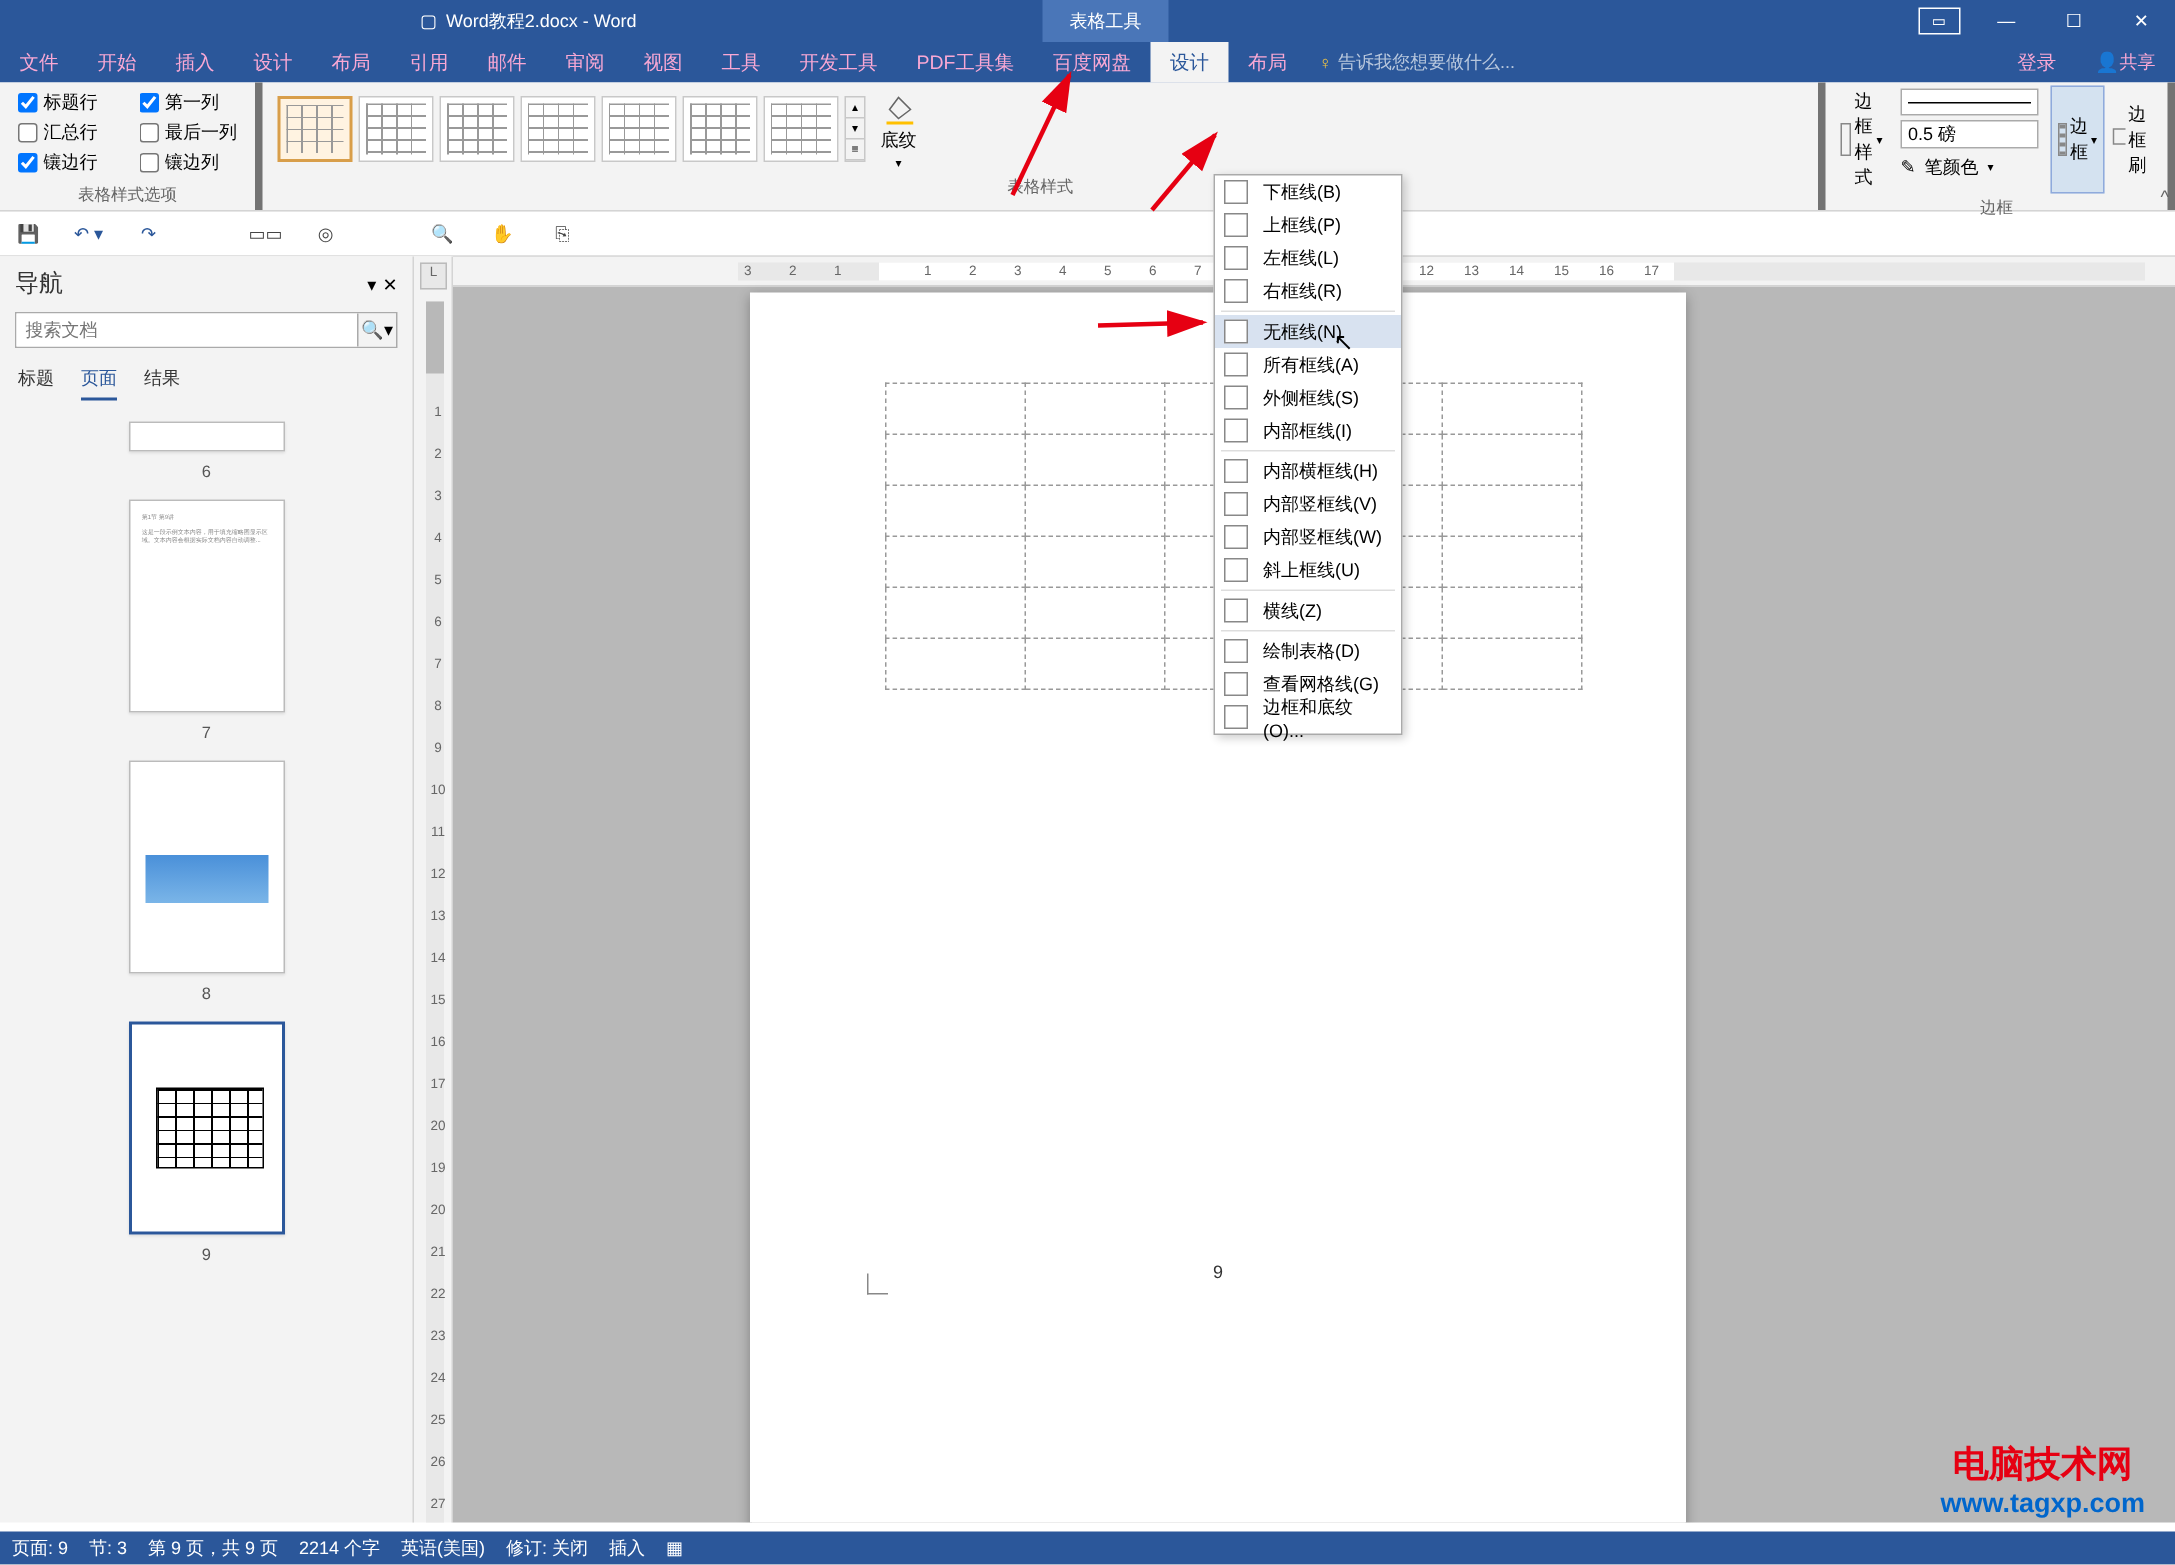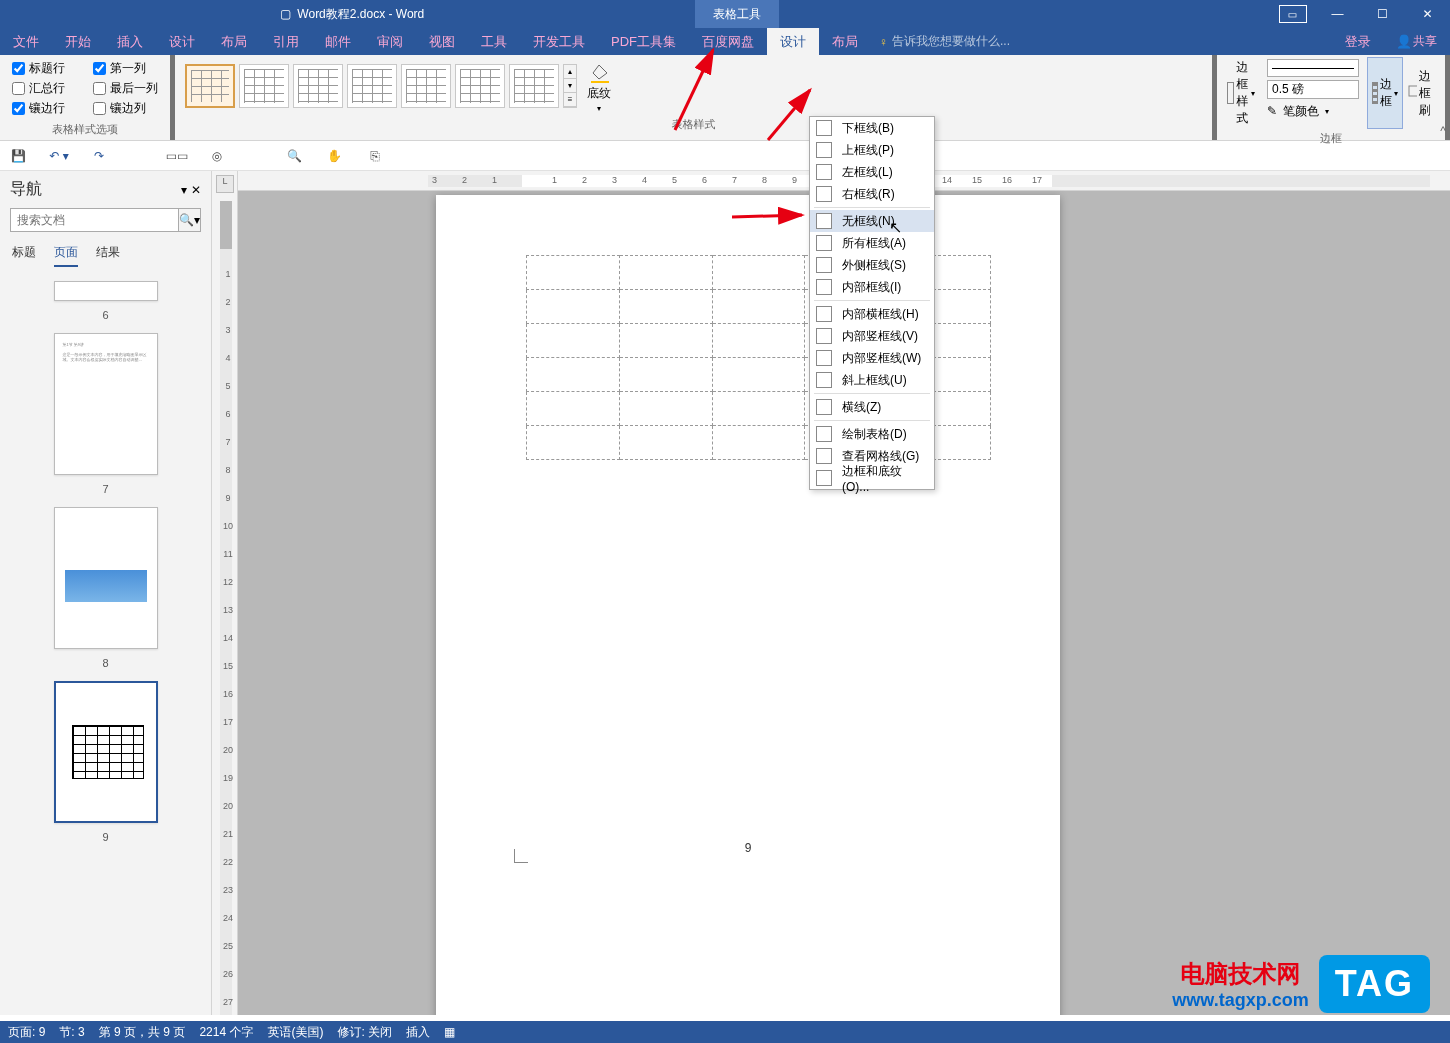--- a/index.html
+++ b/index.html
@@ -33,21 +33,21 @@
 .border-group{display:flex;flex-direction:column;padding:2px 8px;gap:2px}
 .border-row{display:flex;align-items:center;gap:6px;height:20px}
 .line-preview{width:92px;height:18px;border:1px solid #aaa;background:#fff;position:relative}
 .line-preview::after{content:"";position:absolute;left:4px;right:4px;top:8px;border-top:1px solid #000}
 .big-btn{width:36px;display:flex;flex-direction:row;align-items:center;padding:2px 4px;cursor:pointer;gap:2px}
 .big-btn.active{background:#d4e2f0;border:1px solid #8faadc}
 .collapse-arrow{position:absolute;right:4px;bottom:2px;cursor:pointer;color:#666}
 .qat{height:30px;background:#fff;border-bottom:1px solid #e1e1e1;display:flex;align-items:center;padding:0 8px;gap:18px}
 .qat-btn{width:22px;height:22px;display:flex;align-items:center;justify-content:center;cursor:pointer;color:#444}
 .main{display:flex;height:calc(100% - 199px);position:relative}
-.nav-pane{width:212px;border-right:1px solid #d4d4d4;background:#f3f3f3;display:flex;flex-direction:column;padding:8px 10px}
+.nav-pane{width:276px;border-right:1px solid #d4d4d4;background:#f3f3f3;display:flex;flex-direction:column;padding:8px 10px}
 .nav-title{display:flex;align-items:center;justify-content:space-between;margin-bottom:8px}
 .nav-title h3{font-size:16px;font-weight:normal;color:#333}
 .nav-close{cursor:pointer;display:flex;gap:4px}
 .nav-search{display:flex;border:1px solid #aaa;height:24px;margin-bottom:12px;background:#fff}
 .nav-search input{flex:1;border:none;outline:none;padding:0 6px}
 .nav-search button{width:26px;border:none;border-left:1px solid #aaa;background:#f3f3f3;cursor:pointer}
 .nav-tabs{display:flex;gap:18px;margin-bottom:10px;padding-left:2px}
 .nav-tab{cursor:pointer;padding-bottom:4px;color:#333}
 .nav-tab.active{color:#2b579a;border-bottom:2px solid #2b579a}
 .thumbs{flex:1;overflow:auto;display:flex;flex-direction:column;align-items:center;gap:6px;padding-top:4px}
@@ -481,14 +481,13 @@
   <span>修订: 关闭</span>
   <span>插入</span>
   <span>▦</span>
 </div>
 
 <div class="watermark">
   <div class="wm-text">
     <div class="wm-line1">电脑技术网</div>
     <div class="wm-line2">www.tagxp.com</div>
   </div>
-  <div class="tag-badge">TAG</div>
 </div>
 
 </body></html>

